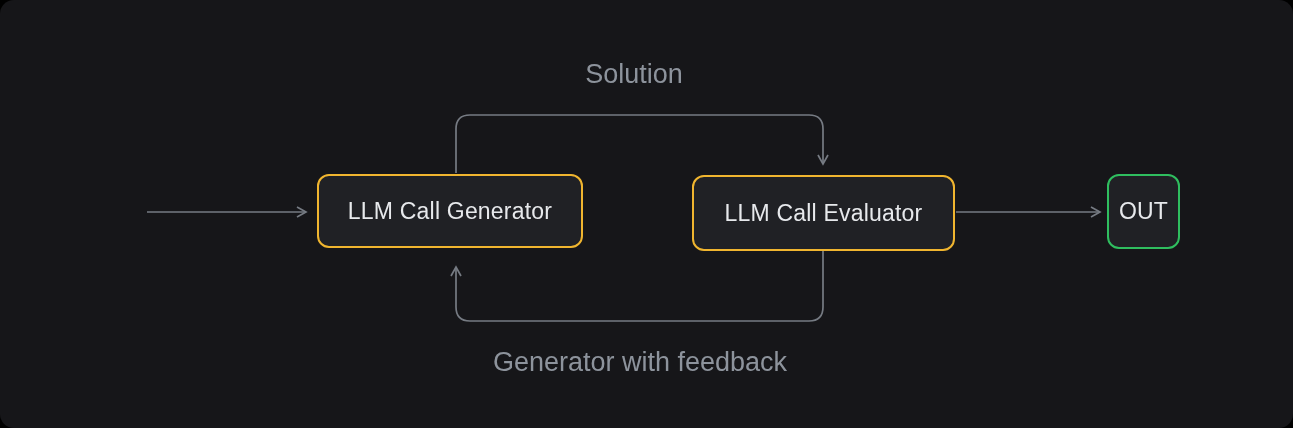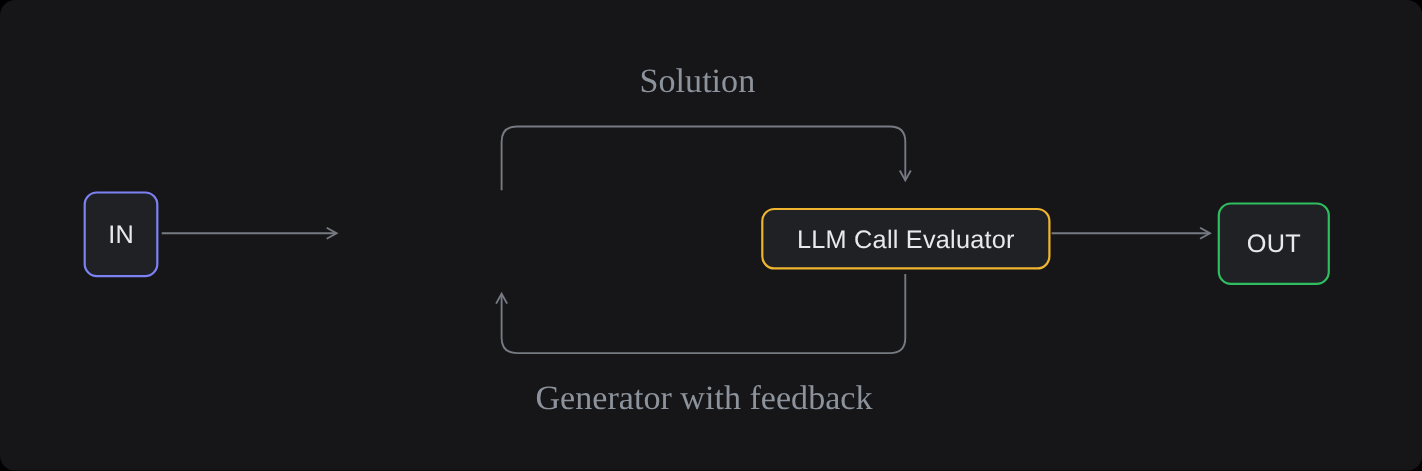--- a/index.html
+++ b/index.html
@@ -40,30 +40,29 @@
     border:2px solid #888;
     border-radius:12px;
     color:var(--node-text);
     font-size:23px;
     font-weight:500;
     letter-spacing:0.2px;
     text-align:center;
   }
   .node-in{left:76px;top:174px;width:68px;height:78px;}
   .node-generator{left:317px;top:174px;width:266px;height:74px;}
-  .node-evaluator{left:692px;top:189px;width:263px;height:56px;}
-  .node-out{left:1107px;top:184px;width:102px;height:75px;}
+  .node-evaluator{left:692px;top:175px;width:263px;height:76px;}
+  .node-out{left:1107px;top:174px;width:73px;height:75px;}
   .edge-label{
     position:absolute;
     transform:translate(-50%,-50%);
     color:var(--edge-label-text);
-    font-size:31px;
+    font-size:27px;
     font-weight:400;
     white-space:nowrap;
-    font-family:Liberation Serif, serif;
   }
   .label-solution{left:634px;top:74px;}
   .label-accepted{left:1029px;top:242px;}
   .label-rejected{left:640px;top:362px;}
 </style>
 </head>
 <body>
 
 <div class="canvas">
 
@@ -76,24 +75,24 @@
 
     <path d="M147 212 L305 212" marker-end="url(#arrowhead)"></path>
 
     <path d="M456 173 L456 129 Q456 115 470 115 L809 115 Q823 115 823 129 L823 163" marker-end="url(#arrowhead)"></path>
 
     <path d="M823 249 L823 307 Q823 321 809 321 L470 321 Q456 321 456 307 L456 268" marker-end="url(#arrowhead)"></path>
 
     <path d="M956 212 L1099 212" marker-end="url(#arrowhead)"></path>
   </svg>
 
-  <div class="node node-in" style="border-color: rgb(124, 129, 244);">
-    <span>IN</span>
+
+  <div class="node node-generator" style="border-color: rgb(240, 181, 47);">
+    <span>LLM Call Generator</span>
   </div>
-
 
   <div class="node node-evaluator" style="border-color: rgb(240, 181, 47);">
     <span>LLM Call Evaluator</span>
   </div>
 
   <div class="node node-out" style="border-color: rgb(47, 190, 95);">
     <span>OUT</span>
   </div>
 
   <div class="edge-label label-solution">Solution</div>

